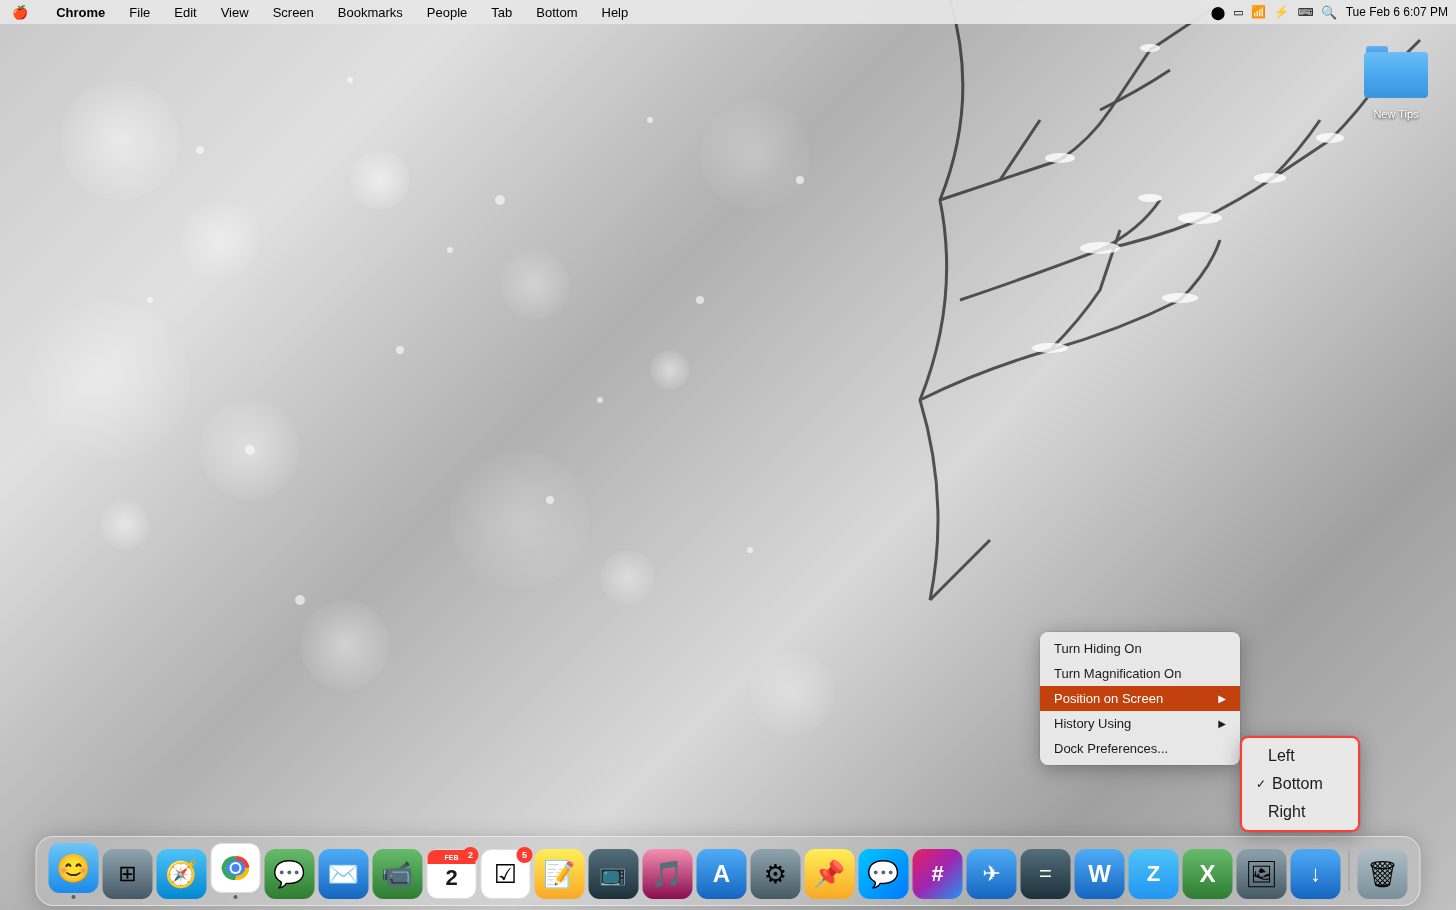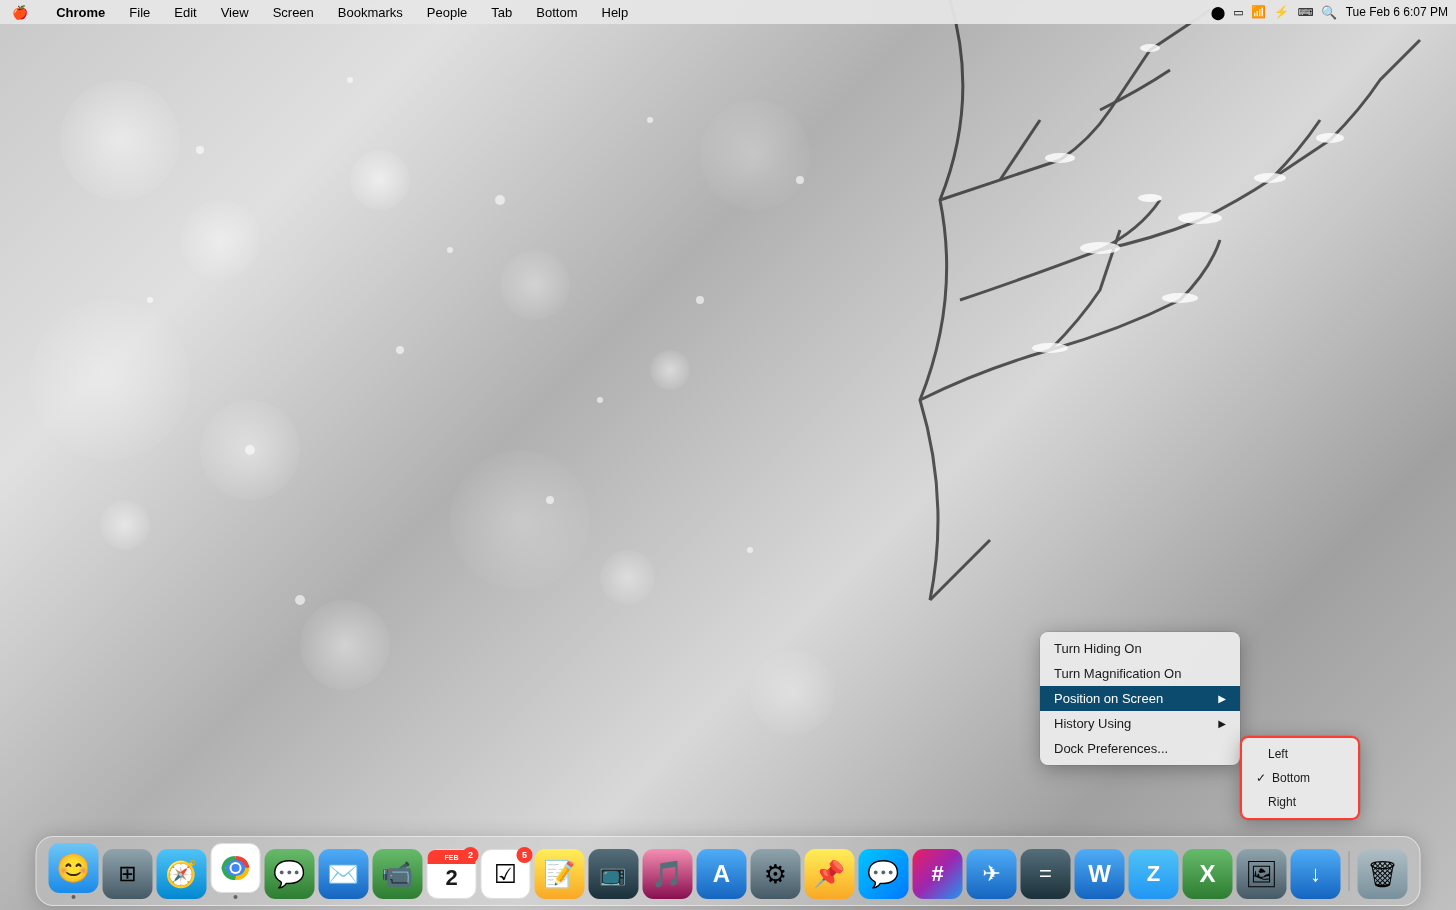--- a/index.html
+++ b/index.html
@@ -182,21 +182,21 @@
       font-size: 13px;
       cursor: default;
       color: #1a1a1a;
       display: flex;
       align-items: center;
       justify-content: space-between;
       white-space: nowrap;
     }
 
     .context-menu-item.highlighted {
-      background: #0c4a6e;
+      background: #c2410c;
       color: white;
     }
 
     .context-menu-item .chevron {
       font-size: 10px;
       margin-left: 8px;
     }
 
     
     .submenu {
@@ -207,21 +207,21 @@
       backdrop-filter: blur(20px);
       border-radius: 8px;
       box-shadow: 0 4px 20px rgba(0,0,0,0.3), 0 0 0 0.5px rgba(0,0,0,0.15);
       min-width: 120px;
       padding: 4px 0;
       border: 2px solid #ff3b30;
     }
 
     .submenu-item {
       padding: 5px 14px;
-      font-size: 12px;
+      font-size: 16px;
       cursor: default;
       color: #1a1a1a;
       display: flex;
       align-items: center;
       gap: 6px;
     }
 
     .submenu-item.checked::before {
       content: '✓';
       font-size: 12px;
@@ -415,20 +415,29 @@
       <span style="font-size:12px;">📶</span>
       <span style="font-size:12px;">⚡</span>
       <span style="font-size:11px;">⌨</span>
       <span style="font-size:13px;">🔍</span>
       <span style="font-size:12px;">Tue Feb 6   6:07 PM</span>
     </div>
   </div>
 
   <div class="desktop-icons">
 
+    <div class="desktop-icon">
+      <div class="icon-img">
+        <div class="folder-icon-shape">
+          <div class="folder-tab"></div>
+          <div class="folder-body"></div>
+        </div>
+      </div>
+      <div class="icon-label">New Tips</div>
+    </div>
 
 
   </div>
 
   <div class="context-menu">
     <div class="context-menu-main">
       <div class="context-menu-item">
         <span>Turn Hiding On</span>
       </div>
       <div class="context-menu-item">

